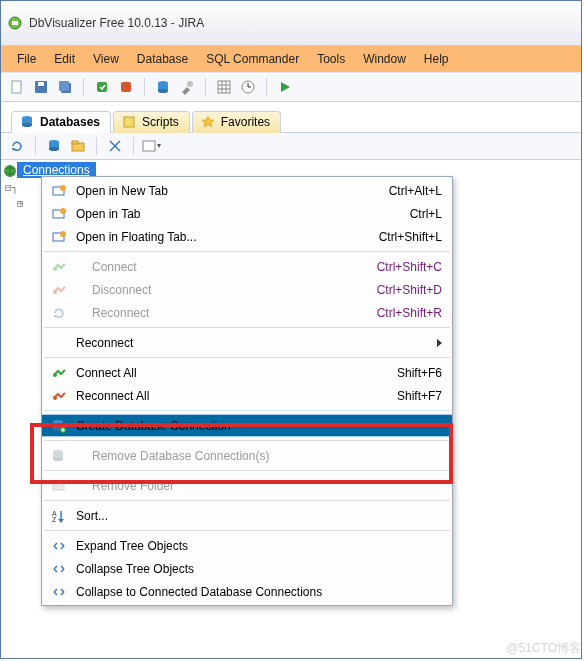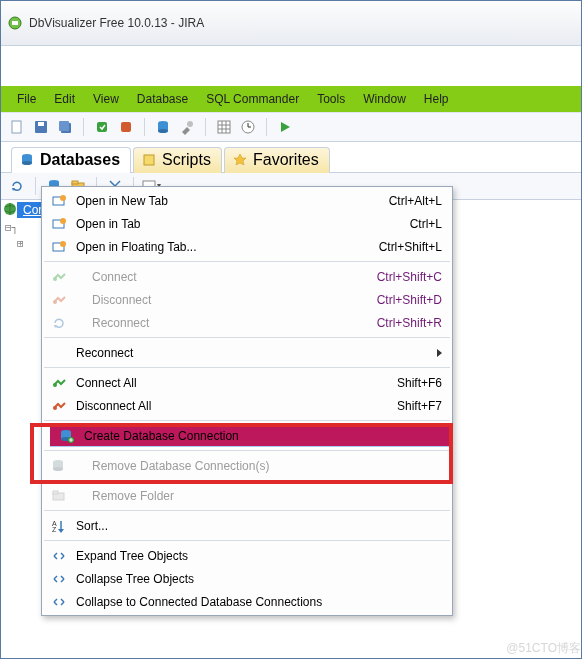--- a/index.html
+++ b/index.html
@@ -32,22 +32,21 @@
     padding: 8px 6px;
     gap: 6px;
   }
   .titlebar .title { font-size: 12px; color: #333; }
   .menubar {
     height: 22px;
     display: flex;
     align-items: center;
     padding: 2px 8px;
     gap: 2px;
-    background: #84cc16;
-    margin-top: 40px;
+    background: #fdba74;
   }
   .menubar .menu {
     padding: 2px 8px;
     color: #222;
     cursor: default;
   }
   .toolbar {
     height: 28px;
     background: #f6f8fb;
     border-top: 1px solid #e1e6ee;
@@ -83,40 +82,40 @@
     border-bottom: none;
     background: linear-gradient(#fdf5da,#f7e6a8);
     border-radius: 4px 4px 0 0;
     position: relative;
     top: 1px;
   }
   .tab.active {
     background: #fff;
     font-weight: bold;
   }
-  .tab .tab-label { font-size: 16px; }
+  .tab .tab-label { font-size: 12px; }
   .subtoolbar {
     height: 26px;
     background: #f6f8fb;
     border-bottom: 1px solid #c7d1df;
     display: flex;
     align-items: center;
     padding: 0 6px;
     gap: 4px;
   }
   .content {
     flex: 1;
     display: flex;
     flex-direction: column;
     background: #fff;
     position: relative;
   }
   .tree-header {
     display: flex;
-    align-items: flex-start;
+    align-items: flex-end;
     background: #fff;
     padding: 2px 2px 0 2px;
   }
   .tree-label {
     background: #2a7de1;
     color: #fff;
     padding: 1px 6px;
     font-size: 12px;
     display: inline-flex;
     align-items: center;
@@ -128,41 +127,40 @@
     margin: 2px 2px 0 4px;
   }
   .tree-line {
     color: #888;
     font-family: monospace;
     font-size: 11px;
   }
   .context-menu {
     position: absolute;
     left: 41px;
-    top: 186px;
+    top: 176px;
     width: 410px;
     background: #fdfdfe;
     border: 1px solid #9aa7bb;
     box-shadow: 2px 3px 6px rgba(0,0,0,0.25);
     padding: 2px 0;
     z-index: 10;
   }
   .menu-item {
     display: flex;
     align-items: center;
     height: 23px;
     padding: 0 10px 0 6px;
   }
   .menu-item.disabled { color: #9c9c9c; gap: 16px; }
   .menu-item.hover {
-    background: #be185d;
+    background: #0369a1;
     border-top: 1px solid #a9c9ef;
     border-bottom: 1px solid #a9c9ef;
     height: 21px;
-    margin-left: 8px;
   }
   .menu-icon {
     width: 22px; height: 18px;
     display: flex; align-items: center; justify-content: center;
     margin-right: 6px;
   }
   .menu-label { flex: 1; font-size: 12px; }
   .menu-shortcut { color: #000000; font-size: 12px; }
   .menu-item.disabled .menu-shortcut { color: #701a75; }
   .menu-sep {
@@ -457,21 +455,21 @@
       <span class="menu-label">Connect All</span>
       <span class="menu-shortcut">Shift+F6</span>
     </div>
     <div class="menu-item">
       <span class="menu-icon">
         <svg width="16" height="16">
           <path d="M3 10l4-4 3 3 4-4" stroke="#d15a2e" stroke-width="2" fill="none"></path>
           <circle cx="4" cy="10" r="2" fill="#d15a2e"></circle>
         </svg>
       </span>
-      <span class="menu-label">Disconnect All</span>
+      <span class="menu-label">Reconnect All</span>
       <span class="menu-shortcut">Shift+F7</span>
     </div>
     <div class="menu-sep"></div>
     <div class="menu-item hover">
       <span class="menu-icon">
         <svg width="16" height="16">
           <ellipse cx="7" cy="4" rx="5" ry="2" fill="#3f8fd4"></ellipse>
           <rect x="2" y="4" width="10" height="7" fill="#3f8fd4"></rect>
           <ellipse cx="7" cy="11" rx="5" ry="2" fill="#2f6fa8"></ellipse>
           <circle cx="12" cy="12" r="3" fill="#39a23e"></circle>

